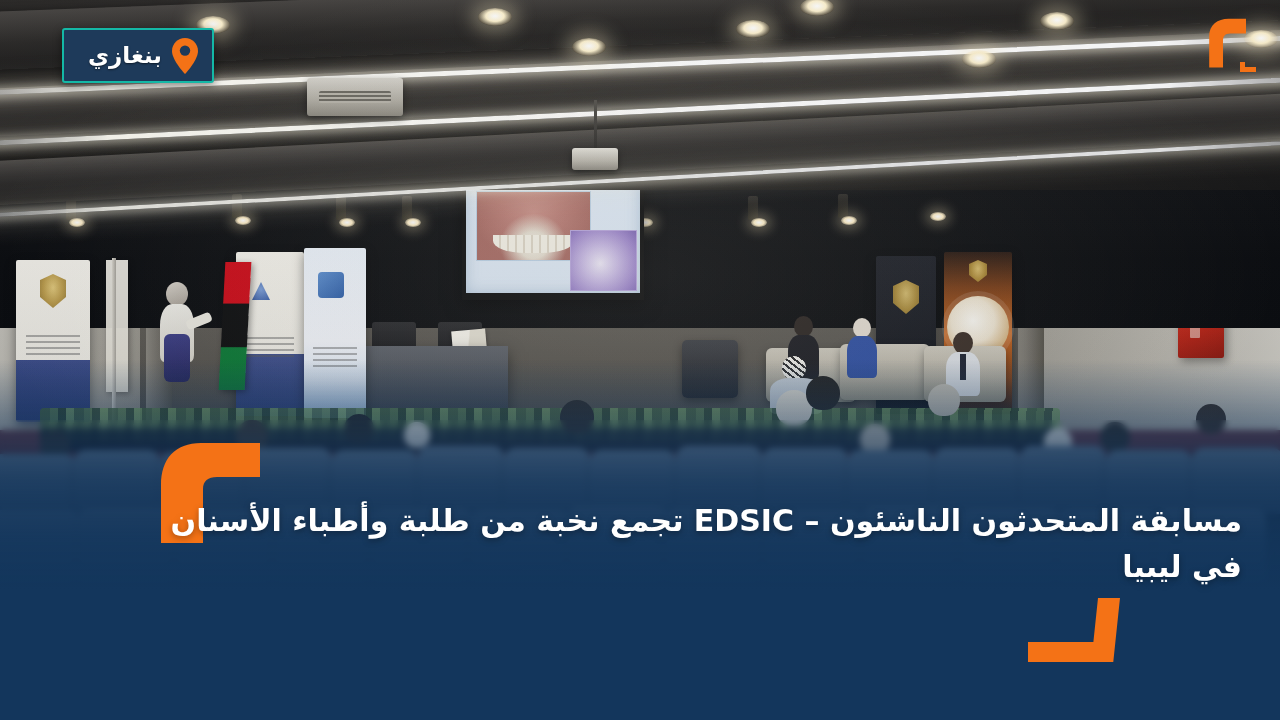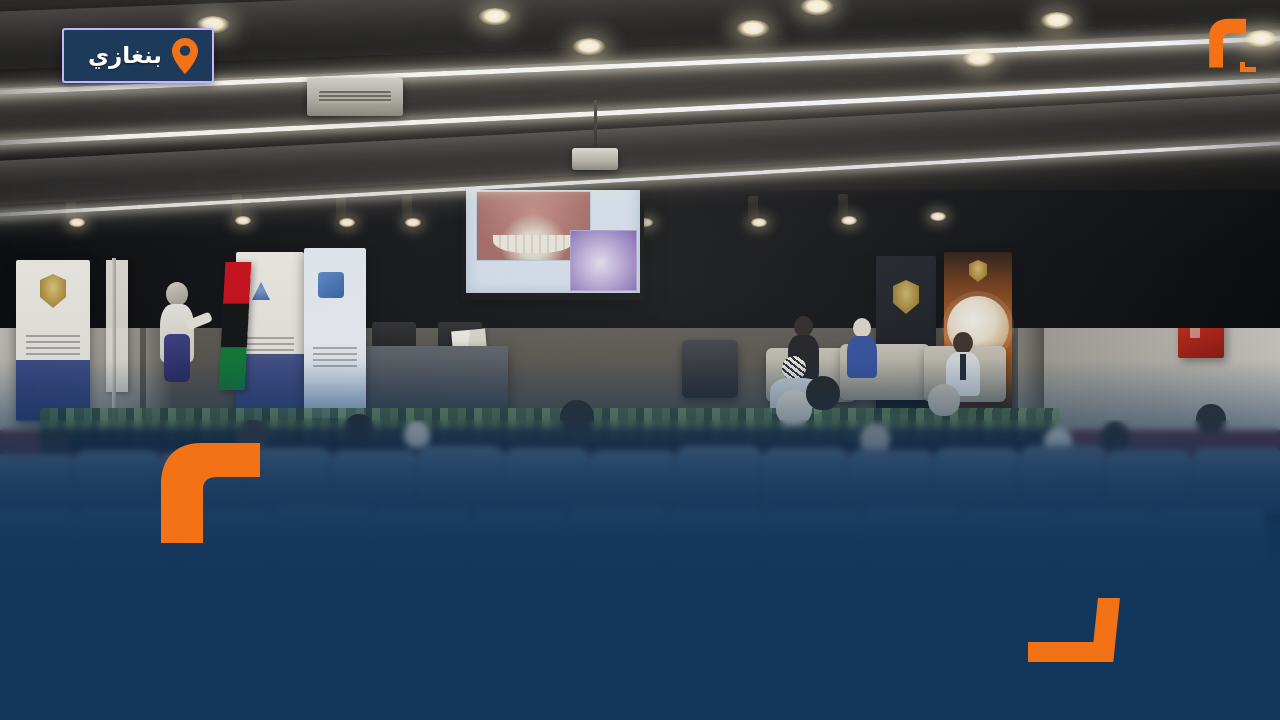--- a/index.html
+++ b/index.html
@@ -283,21 +283,21 @@
   .blue-solid {
     position:absolute; left:0; right:0; bottom:0; height:130px;
     background:#13365c;
   }
 
   
   .loc-badge {
     position:absolute; left:62px; top:28px;
     width:152px; height:55px;
     background:#1e3a5a;
-    border:2px solid #c4b5fd;
+    border:2px solid #14b8a6;
     border-radius:3px;
     display:flex; align-items:center; justify-content:flex-end;
     padding:0 14px 0 8px; gap:10px;
     box-shadow:0 3px 10px rgba(0,0,0,.45);
   }
   .loc-label {
     color:#fff; font-size:23px; font-weight:700; line-height:1;
     direction:rtl; letter-spacing:.2px;
     text-shadow:0 1px 2px rgba(0,0,0,.5);
   }
@@ -561,15 +561,16 @@
   </div>
 
   <svg class="bracket-tl" viewBox="0 0 105 100">
     <path d="M105 0 L46 0 C20 0 6 16 6 42 L6 100 L48 100 L48 46 C48 38 53 34 62 34 L105 34 Z" fill="#f47216"></path>
   </svg>
 
   <svg class="bracket-br" viewBox="0 0 92 64">
     <path d="M92 0 L92 0 L70 0 L70 44 L0 44 L0 64 L92 64 Z" fill="#f47216" transform="skewX(-6)"></path>
   </svg>
 
+  <h1 class="headline">مسابقة المتحدثون الناشئون – EDSIC تجمع نخبة من طلبة وأطباء الأسنان في ليبيا</h1>
 
 
 </div>
 
 </body></html>

